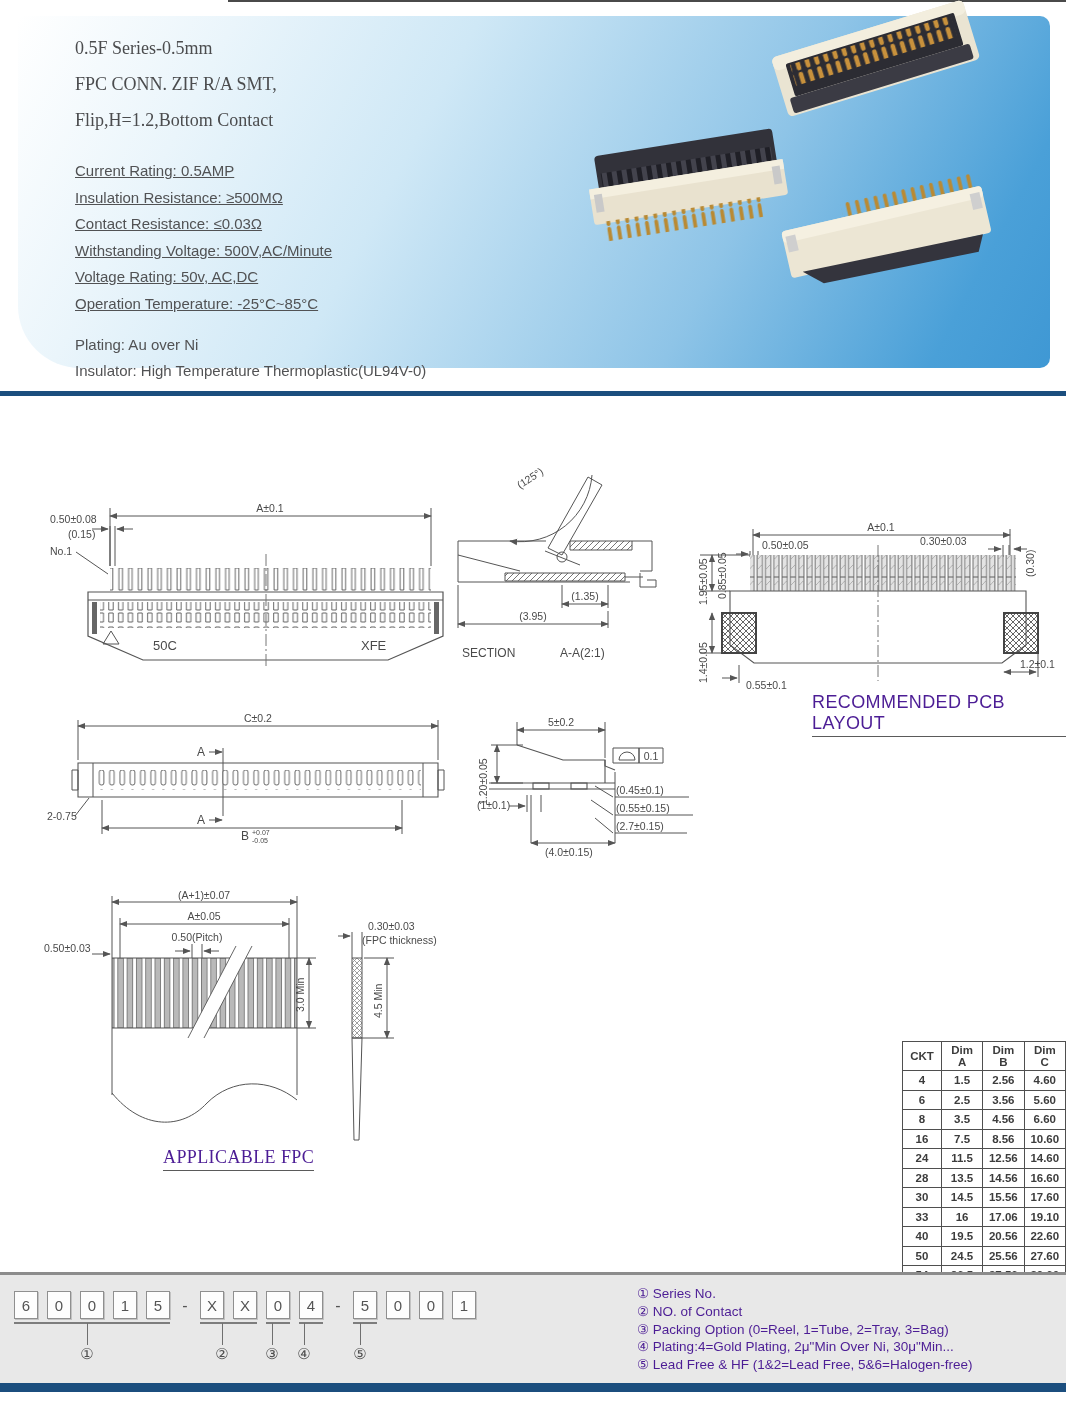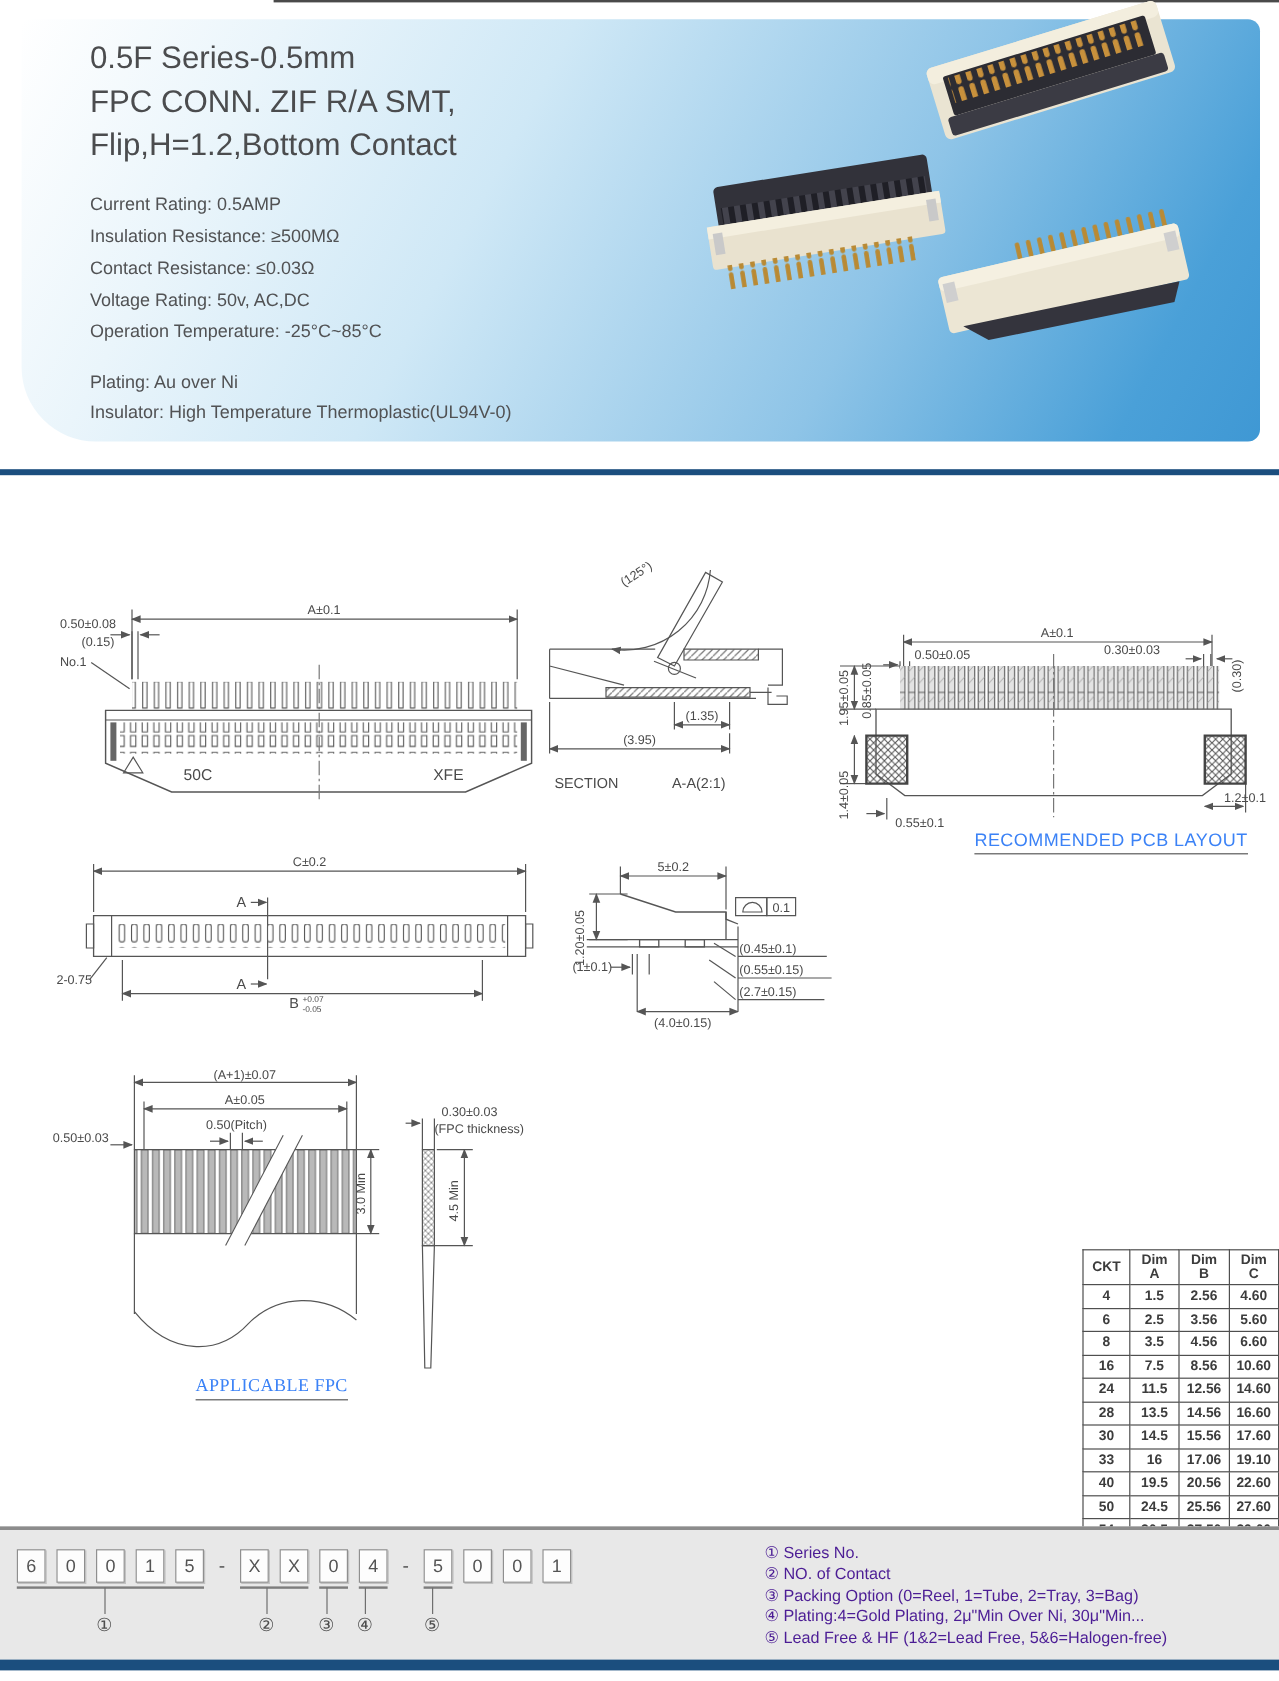--- a/index.html
+++ b/index.html
@@ -4,36 +4,36 @@
 <style>
   html,body{margin:0;padding:0;background:#fff;}
   .page{position:relative;width:1066px;height:1401px;background:#fff;overflow:hidden;
         font-family:"Liberation Sans", sans-serif;color:#4d4e50;}
   .top-scan-line{position:absolute;left:228px;top:0;width:838px;height:2px;background:#4a4a4a;}
   
   .header-panel{position:absolute;left:18px;top:16px;width:1032px;height:352px;
       border-radius:6px 10px 10px 62px;
       background:linear-gradient(118deg,#ffffff 0%,#eaf5fb 18%,#cfe8f6 38%,#8ec4e7 68%,#4aa0d8 90%,#3f98d4 100%);}
   .header-text{position:absolute;left:57px;top:14px;width:450px;}
-  .title{font-size:26px;line-height:36px;color:#4b4c4e;}
-  .specs{margin-top:20px;font-size:15px;line-height:26.5px;color:#515254;}
+  .title{font-size:18px;line-height:36px;color:#4b4c4e;font-family:Liberation Serif, serif;}
+  .specs{margin-top:20px;font-size:15px;line-height:26.5px;color:#515254;text-decoration:underline;}
   .material{margin-top:15px;font-size:15px;line-height:25.5px;color:#515254;}
   .photo-svg{position:absolute;left:518px;top:0;width:514px;height:352px;}
   
   .divider-blue{position:absolute;left:0;top:391px;width:1066px;height:5px;background:#1b4e7e;}
   .bottom-bar{position:absolute;left:0;top:1383px;width:1066px;height:9px;background:#1b4e7e;}
   
   svg{overflow:visible;}
   .drw{position:absolute;}
   .drw line,.drw path,.drw rect,.drw polygon,.drw circle{vector-effect:non-scaling-stroke;}
   .dim{font-family:"Liberation Sans",sans-serif;font-size:10.5px;fill:#4a4a4a;}
   .dim-big{font-family:"Liberation Sans",sans-serif;font-size:12px;fill:#4a4a4a;}
   .dim-small{font-family:"Liberation Sans",sans-serif;font-size:7px;fill:#4a4a4a;}
   .mark{font-family:"Liberation Sans",sans-serif;font-size:13px;fill:#4a4a4a;}
-  .drw-label{position:absolute;font-size:15px;color:#3b82f6;letter-spacing:.4px;
+  .drw-label{position:absolute;font-size:18px;color:#4c1d95;letter-spacing:.4px;
       border-bottom:1.5px solid #5a5a5a;padding-bottom:2px;}
   
   .dim-table{position:absolute;left:902px;top:1041px;border-collapse:collapse;
       font-size:11.5px;color:#3c3c3c;background:#fff;}
   .dim-table th,.dim-table td{border:1px solid #4f4f4f;text-align:center;
       font-weight:bold;padding:2px 4px;height:14.5px;}
   .dim-table th{min-width:30px;}
   
   .pn-panel{position:absolute;left:0;top:1272px;width:1066px;height:111px;
       background:#e8e8e8;border-top:3px solid #8c8c8c;box-sizing:border-box;}
@@ -61,20 +61,21 @@
     <div class="header-text">
       <div class="title">
         <div>0.5F Series-0.5mm</div>
         <div>FPC CONN. ZIF R/A SMT,</div>
         <div>Flip,H=1.2,Bottom Contact</div>
       </div>
       <div class="specs">
         <div>Current Rating: 0.5AMP</div>
         <div>Insulation Resistance: ≥500MΩ</div>
         <div>Contact Resistance: ≤0.03Ω</div>
+        <div>Withstanding Voltage: 500V,AC/Minute</div>
         <div>Voltage Rating: 50v, AC,DC</div>
         <div>Operation Temperature: -25°C~85°C</div>
       </div>
       <div class="material">
         <div>Plating: Au over Ni</div>
         <div>Insulator: High Temperature Thermoplastic(UL94V-0)</div>
       </div>
     </div>
 
     <svg class="photo-svg" viewBox="0 0 514 352">

